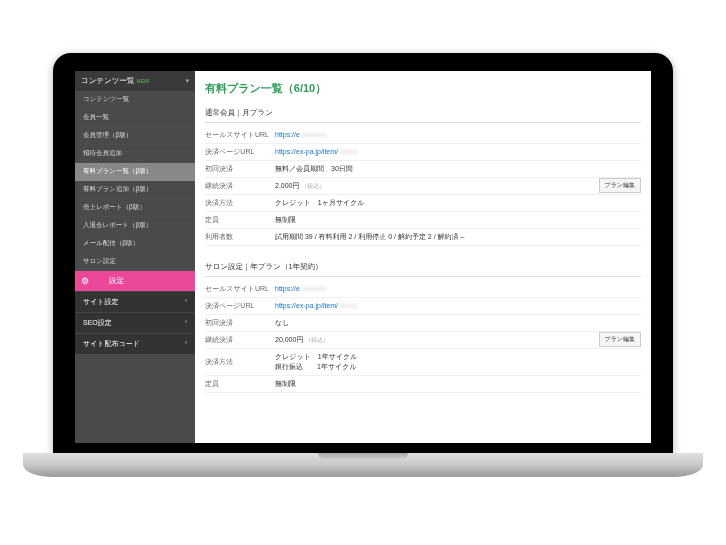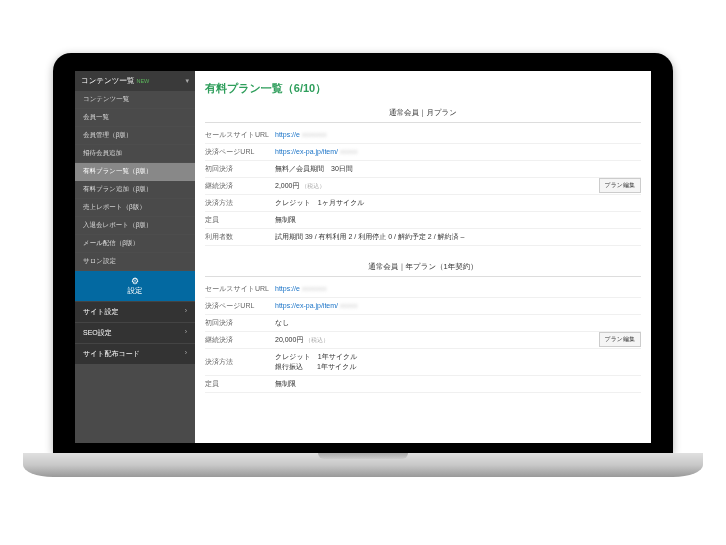--- a/index.html
+++ b/index.html
@@ -78,27 +78,26 @@
   font-size: 6.5px;
   color: #ddd;
   cursor: pointer;
   border-bottom: 1px solid rgba(255,255,255,0.02);
 }
 .sidebar-item.active {
   background: #888;
   color: #fff;
 }
 .settings-header {
-  background: #0369a1;
+  background: #ec4899;
   padding: 5px 6px;
   font-size: 7.5px;
   display: flex;
   align-items: center;
-  gap: 0;
-  flex-direction: column;
+  gap: 20px;
 }
 .settings-item {
   padding: 5px 8px;
   font-size: 7px;
   color: #fff;
   background: #333;
   border-top: 1px solid #444;
   display: flex;
   justify-content: space-between;
   cursor: pointer;
@@ -117,21 +116,20 @@
   font-size: 11px;
   font-weight: bold;
   margin-bottom: 8px;
 }
 .plan-section-title {
   font-size: 7.5px;
   color: #333;
   padding: 4px 0;
   border-bottom: 1px solid #ddd;
   margin-bottom: 4px;
-  text-align: center;
 }
 .plan-row {
   display: flex;
   align-items: center;
   padding: 3px 0;
   border-bottom: 1px solid #f0f0f0;
   font-size: 7px;
   position: relative;
 }
 .plan-label {
@@ -242,21 +240,21 @@
               <div class="plan-row">
                 <div class="plan-label">定員</div>
                 <div class="plan-value">無制限</div>
               </div>
               <div class="plan-row">
                 <div class="plan-label">利用者数</div>
                 <div class="plan-value">試用期間 39 / 有料利用 2 / 利用停止 0 / 解約予定 2 / 解約済 –</div>
               </div>
             </div>
             <div class="plan-block">
-              <div class="plan-section-title">通常会員｜年プラン（1年契約）</div>
+              <div class="plan-section-title">サロン設定｜年プラン（1年契約）</div>
               <div class="plan-row">
                 <div class="plan-label">セールスサイトURL</div>
                 <div class="plan-value"><span class="link">https://e</span><span class="blur">xxxxxxx</span></div>
               </div>
               <div class="plan-row">
                 <div class="plan-label">決済ページURL</div>
                 <div class="plan-value"><span class="link">https://ex-pa.jp/item/</span><span class="blur">xxxxx</span></div>
               </div>
               <div class="plan-row">
                 <div class="plan-label">初回決済</div>

